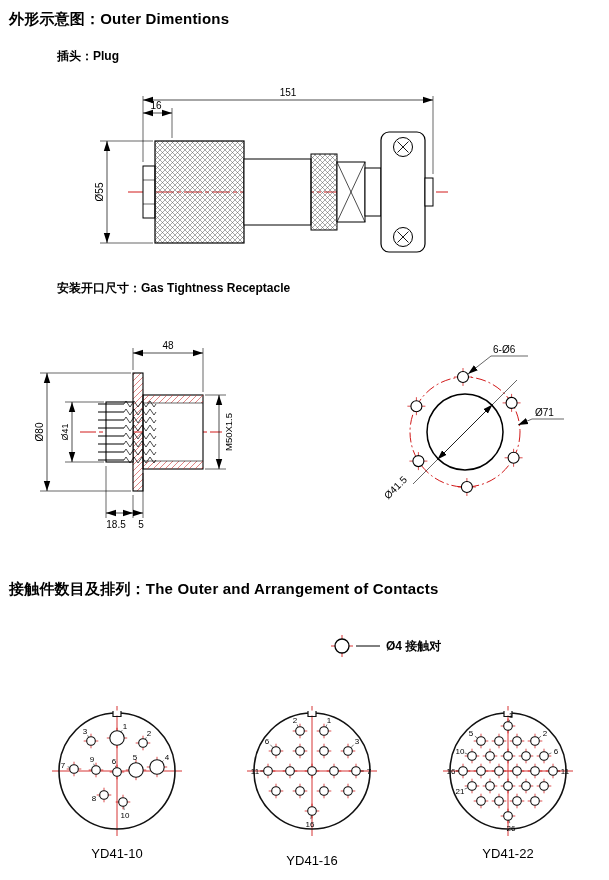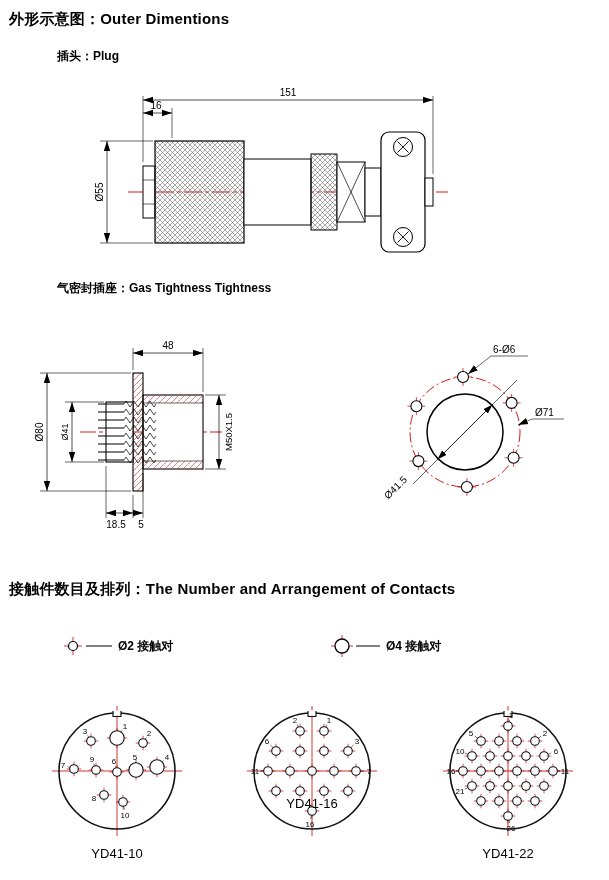--- a/index.html
+++ b/index.html
@@ -72,21 +72,21 @@
     <line x1="172" y1="58" x2="172" y2="28" stroke="#000" stroke-width="0.6"></line>
     <line x1="143" y1="33" x2="172" y2="33" stroke="#000" stroke-width="0.7" marker-start="url(#arrS)" marker-end="url(#arrE)"></line>
     <text x="156" y="29" text-anchor="middle" font-size="10">16</text>
 
     <line x1="153" y1="61" x2="100" y2="61" stroke="#000" stroke-width="0.6"></line>
     <line x1="153" y1="163" x2="100" y2="163" stroke="#000" stroke-width="0.6"></line>
     <line x1="107" y1="61" x2="107" y2="163" stroke="#000" stroke-width="0.7" marker-start="url(#arrS)" marker-end="url(#arrE)"></line>
     <text transform="translate(103,112) rotate(-90)" text-anchor="middle" font-size="10">Ø55</text>
   </svg>
 
-  <div class="h-sub" style="left:57px;top:280px">气密封插座：Gas Tightness Tightness</div>
+  <div class="h-sub" style="left:57px;top:280px">安装开口尺寸：Gas Tightness Receptacle</div>
 
   <svg width="250" height="218" style="left:10px;top:318px" viewBox="0 0 250 218">
     <defs>
       <g id="crow">
         <line x1="-24" y1="0" x2="2" y2="0" stroke="#000" stroke-width="1"></line>
         <path d="M2,0 l2,-3 l4,6 l4,-6 l4,6 l4,-6 l4,6 l4,-6 l4,6 l2,-3" fill="none" stroke="#000" stroke-width="0.7"></path>
       </g>
     </defs>
 
     <line x1="70" y1="114" x2="212" y2="114" stroke="#cc0000" stroke-width="0.9" stroke-dasharray="16 3 4 3"></line>
@@ -185,31 +185,22 @@
 
     <line x1="139" y1="34" x2="176" y2="34" stroke="#000" stroke-width="0.6"></line>
     <line x1="139" y1="34" x2="116" y2="52" stroke="#000" stroke-width="0.6" marker-end="url(#arrE)"></line>
     <text x="141" y="31" font-size="10">6-Ø6</text>
 
     <line x1="180" y1="97" x2="212" y2="97" stroke="#000" stroke-width="0.6"></line>
     <line x1="180" y1="97" x2="166" y2="103" stroke="#000" stroke-width="0.6" marker-end="url(#arrE)"></line>
     <text x="183" y="94" font-size="10">Ø71</text>
   </svg>
 
-  <div class="h-main" style="left:9px;top:580px">接触件数目及排列：The Number and Arrangement of Contacts</div>
-
-  <div class="legend-item" style="left:62px;top:634px">
-    <svg width="52" height="24" style="position:static">
-      <line x1="2" y1="12" x2="20" y2="12" stroke="#cc0000" stroke-width="0.8"></line>
-      <line x1="11" y1="3" x2="11" y2="21" stroke="#cc0000" stroke-width="0.8"></line>
-      <circle cx="11" cy="12" r="4.5" fill="#fff" stroke="#000" stroke-width="1.2"></circle>
-      <line x1="24" y1="12" x2="50" y2="12" stroke="#000" stroke-width="1"></line>
-    </svg>
-    <span class="lbl">Ø2 接触对</span>
-  </div>
+  <div class="h-main" style="left:9px;top:580px">接触件数目及排列：The Outer and Arrangement of Contacts</div>
+
   <div class="legend-item" style="left:330px;top:632px">
     <svg width="52" height="28" style="position:static">
       <line x1="1" y1="14" x2="23" y2="14" stroke="#cc0000" stroke-width="0.8"></line>
       <line x1="12" y1="3" x2="12" y2="25" stroke="#cc0000" stroke-width="0.8"></line>
       <circle cx="12" cy="14" r="7" fill="#fff" stroke="#000" stroke-width="1.3"></circle>
       <line x1="26" y1="14" x2="50" y2="14" stroke="#000" stroke-width="1"></line>
     </svg>
     <span class="lbl">Ø4 接触对</span>
   </div>
 
@@ -439,16 +430,16 @@
         <circle cx="481" cy="123" r="4.3" fill="#fff" stroke="#111" stroke-width="1.1"></circle>
         <line x1="500.7" y1="138" x2="515.3" y2="138" stroke="#cc0000" stroke-width="0.7"></line>
         <line x1="508" y1="130.7" x2="508" y2="145.3" stroke="#cc0000" stroke-width="0.7"></line>
         <circle cx="508" cy="138" r="4.3" fill="#fff" stroke="#111" stroke-width="1.1"></circle>
         <line x1="509.04290318765624" y1="142.17161275062492" x2="509.78732187481836" y2="145.14928749927333" stroke="#111" stroke-width="0.55"></line>
         <text x="511" y="152.5" text-anchor="middle" font-size="8" fill="#000">26</text>
       </g>
     </svg>
 
   <div class="diagram-caption" style="left:67px;top:846px">YD41-10</div>
-  <div class="diagram-caption" style="left:262px;top:796px">YD41-16</div>
+  <div class="diagram-caption" style="left:262px;top:853px">YD41-16</div>
   <div class="diagram-caption" style="left:458px;top:846px">YD41-22</div>
 
 </div>
 
 </body></html>

